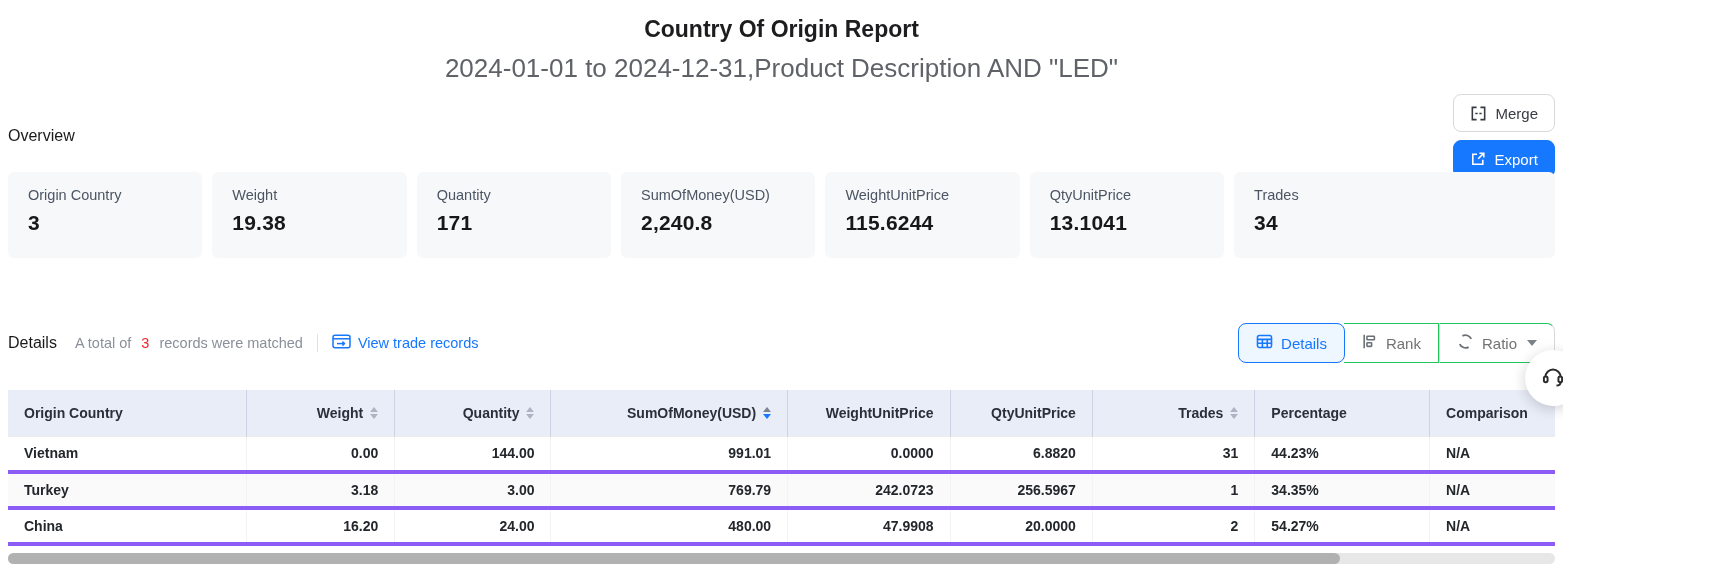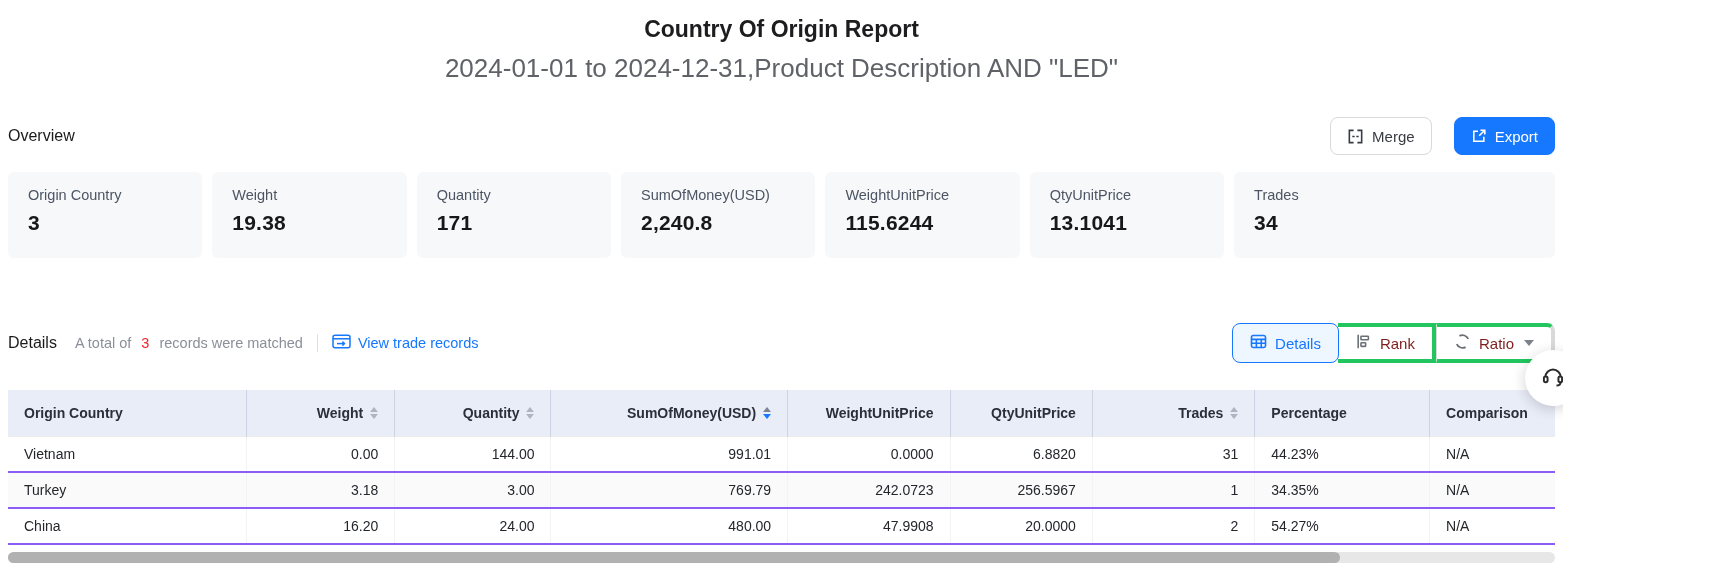--- a/index.html
+++ b/index.html
@@ -8,21 +8,21 @@
   .page { position:relative; width:1563px; height:585px; padding:14px 8px 0 8px; overflow:hidden; }
 
   
   .report-title { text-align:center; font-size:23px; font-weight:600; color:#1d1d1f; line-height:30px; }
   .report-subtitle { text-align:center; font-size:26px; color:#5f6368; margin-top:12px; line-height:24px; }
 
   
   .section-row { display:flex; align-items:center; }
   .overview-row { margin-top:36px; height:40px; }
   .section-heading { font-size:16px; font-weight:400; color:#1a1a1a; }
-  .actions { margin-left:auto; display:flex; gap:22px; }
+  .actions { margin-left:auto; display:flex; gap:8px;flex-direction:column; }
   .btn { display:flex; align-items:center; gap:8px; height:38px; padding:0 16px;
          border-radius:8px; font-size:15px; cursor:pointer; border:1px solid #d9d9d9;
          background:#fff; color:#383b42; }
   .btn svg { display:block; }
   .btn.primary { background:#1677ff; border-color:#1677ff; color:#fff; }
 
   
   .cards { display:flex; gap:10px; margin-top:16px; }
   .card { flex:1; height:86px; background:#f7f8fa; border-radius:6px; padding:15px 20px; }
   .card:last-child { flex:1.82; }
@@ -30,37 +30,37 @@
   .card-value { font-size:21px; font-weight:700; color:#17181a; margin-top:8px; letter-spacing:.2px; }
 
   
   .details-row { margin-top:64px; height:42px; }
   .summary { display:flex; align-items:center; gap:7px; margin-left:18px; font-size:14.5px; color:#8a8f99; }
   .summary .count { color:#f5222d; padding:0 3px; }
   .v-divider { width:1px; height:18px; background:#e0e0e0; margin:0 14px; }
   .link { display:flex; align-items:center; gap:7px; color:#1677ff; font-size:14.5px; cursor:pointer; }
   .tab-group { margin-left:auto; display:flex; }
   .tab-btn { display:flex; align-items:center; gap:8px; height:40px; padding:0 17px;
-             background:#fff; border:4px solid #22c55e; color:#7f1d1d; font-size:15px; cursor:pointer; }
+             background:#fff; border:1px solid #22c55e; color:#737373; font-size:15px; cursor:pointer; }
   .tab-btn.active { background:#eef6ff; border:1px solid #1677ff; color:#1677ff;
                     border-radius:8px; z-index:1; margin-right:-1px; }
   .tab-btn.mid { border-left:0; }
   .tab-btn.last { border-left:1px solid #d9d9d9; border-radius:0 8px 8px 0; border-right-color:#d9d9d9; }
   .caret-dn { width:0; height:0; border-left:5px solid transparent; border-right:5px solid transparent;
               border-top:6px solid #7d828a; margin-left:2px; }
 
   
   .grid { width:100%; border-collapse:collapse; table-layout:fixed; margin-top:26px; }
   .grid thead th { background:#e9edf8; height:46px; font-size:14px; font-weight:700; color:#2a2f3a;
                    padding:0 16px; border-right:1px solid #cdd3e3; }
   .grid thead th:last-child { border-right:0;margin-top:33px; }
   .grid thead .th-inner { display:flex; align-items:center; gap:7px; }
   .grid .r .th-inner { justify-content:flex-end; }
   .grid tbody td { height:36px; font-size:14px; color:#23262b; padding:0 16px;
-                   border-bottom:2px solid #8b5cf6; border-right:1px solid #f3f3f4; background:#fff; }
+                   border-bottom:4px solid #8b5cf6; border-right:1px solid #f3f3f4; background:#fff;font-weight:bold; }
   .grid tbody tr:first-child td { border-top:1px solid #ececec; }
   .grid tbody td:last-child { border-right:0; }
   .grid tbody tr.stripe td { background:#fafafa; }
   .grid td.r { text-align:right; }
   .sorter { display:inline-flex; flex-direction:column; align-items:center; cursor:pointer; }
   .car { display:block; width:0; height:0; border-left:4.5px solid transparent; border-right:4.5px solid transparent; }
   .car.up { border-bottom:5.5px solid #aeb4c2; margin-bottom:2px; }
   .car.down { border-top:5.5px solid #aeb4c2; }
   .car.down.active { border-top-color:#1677ff; }
   .car.up.semi { border-bottom-color:#7b8290; }

